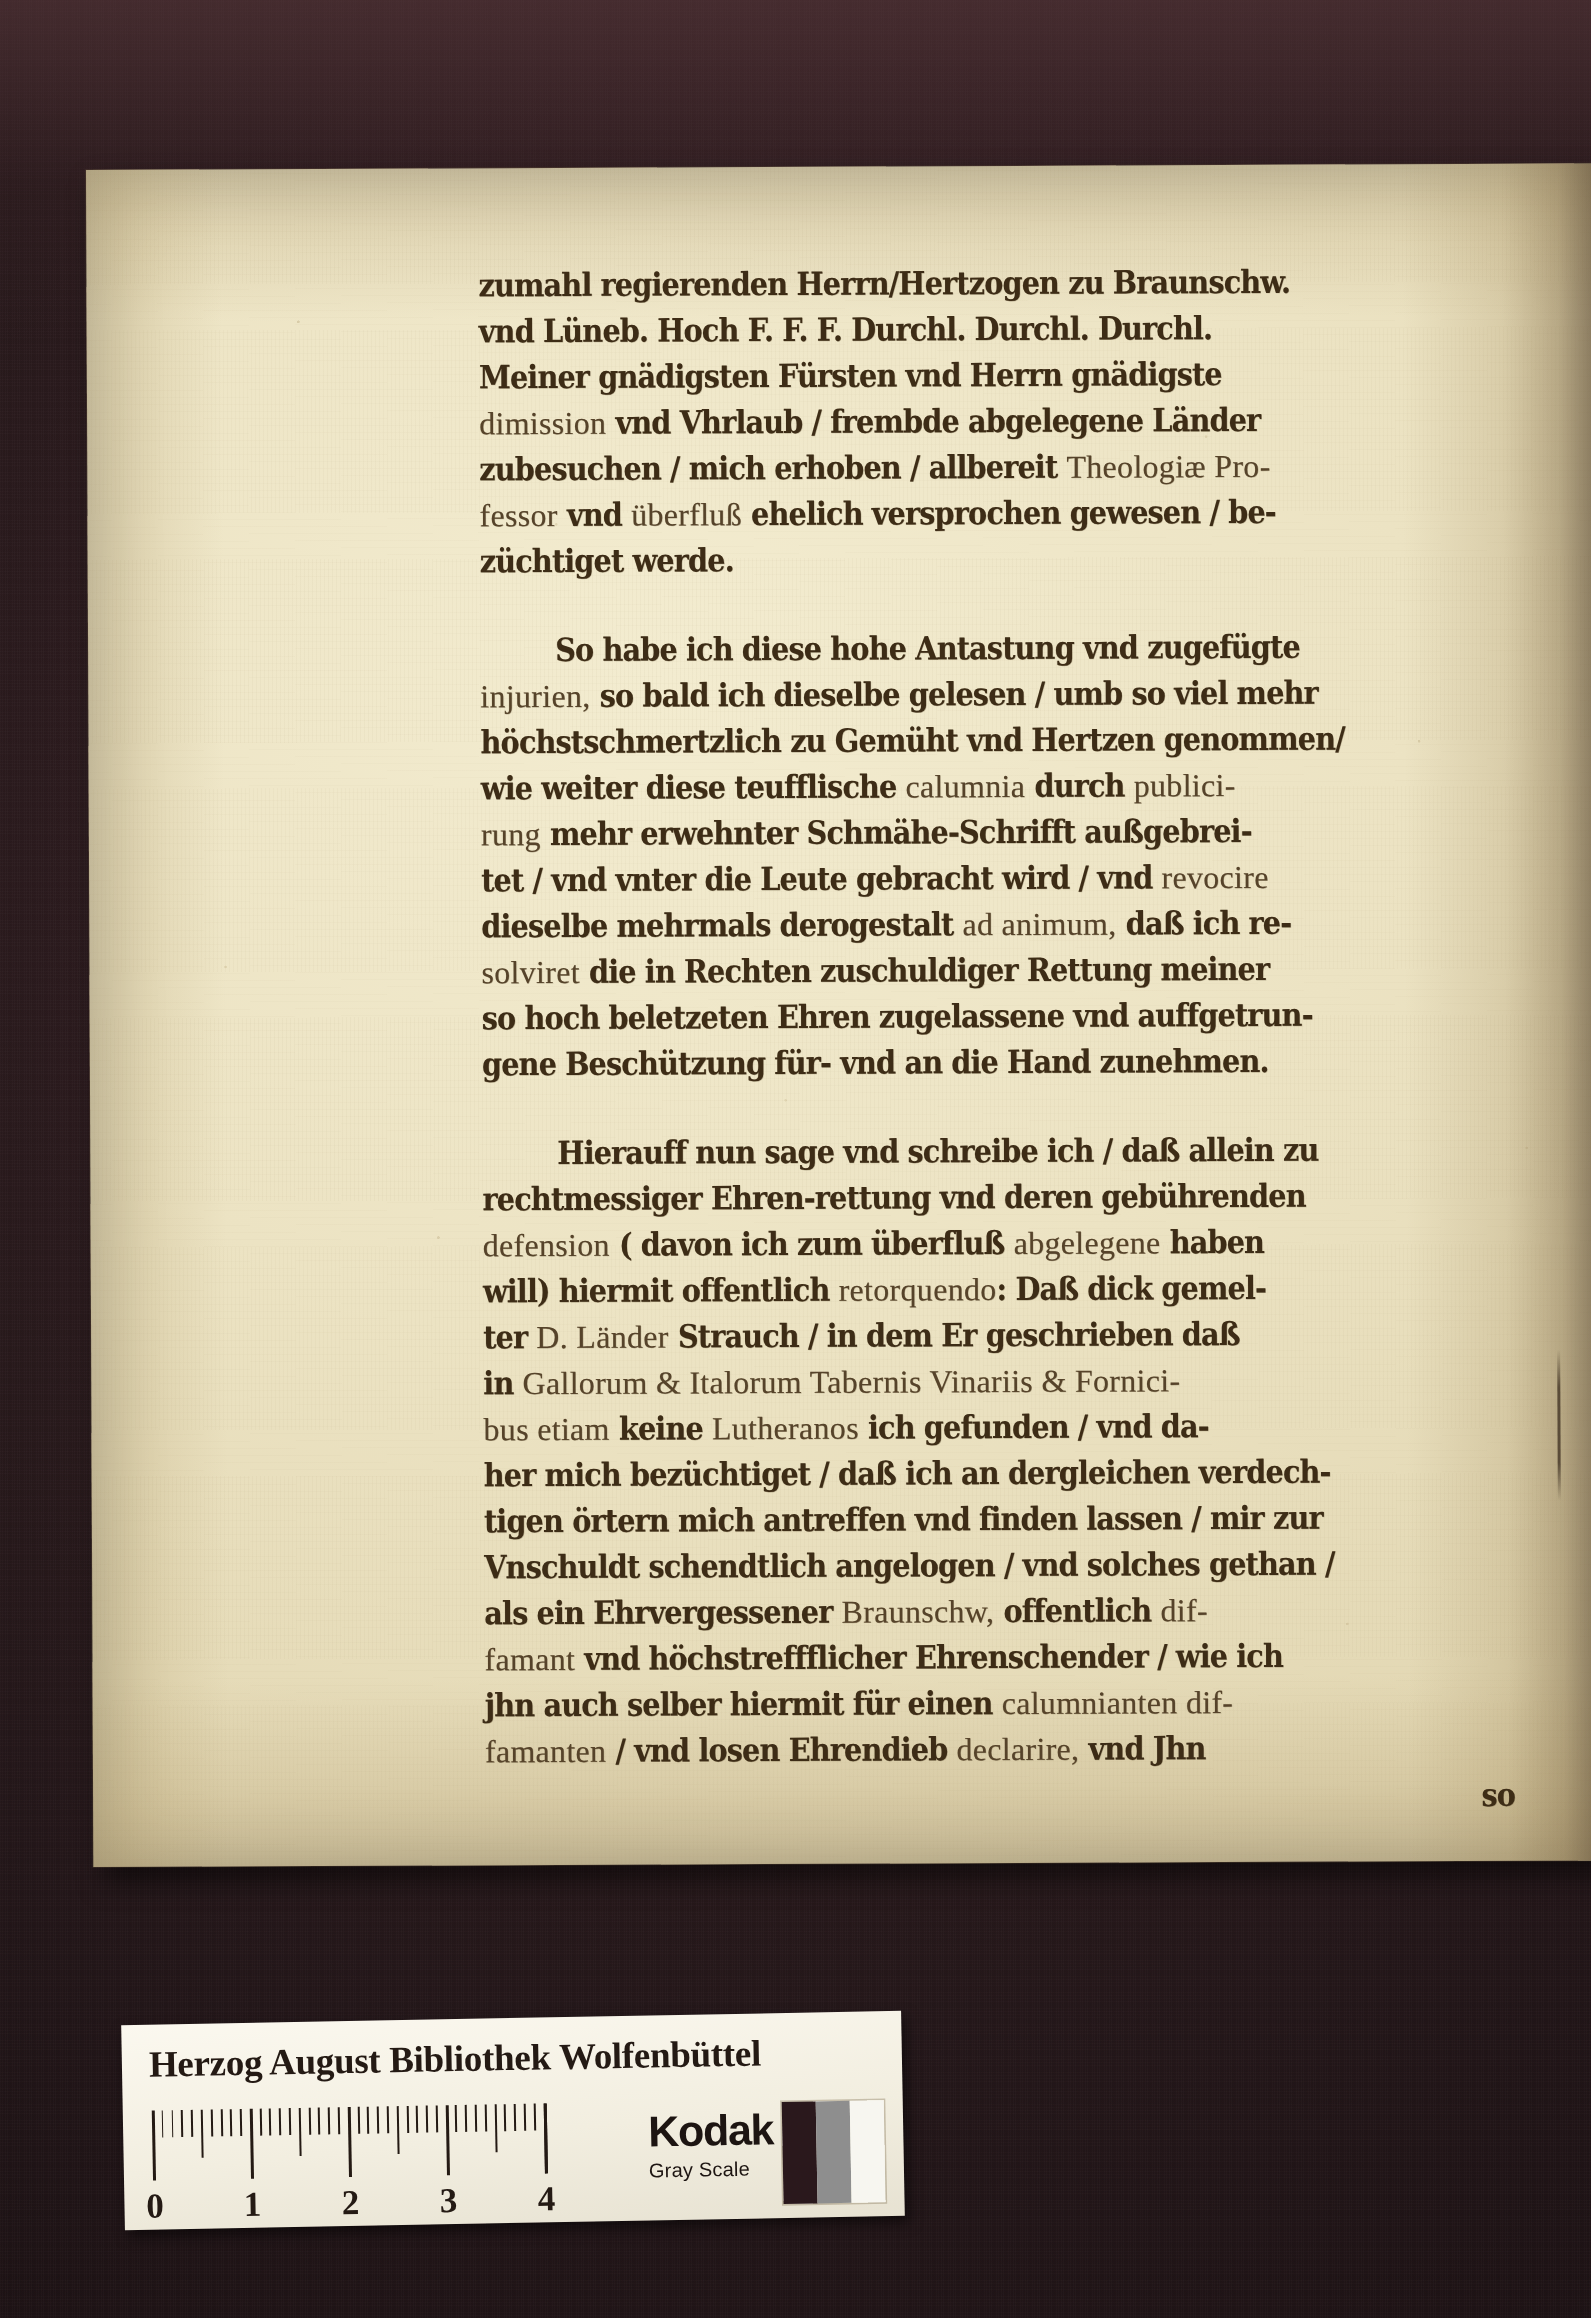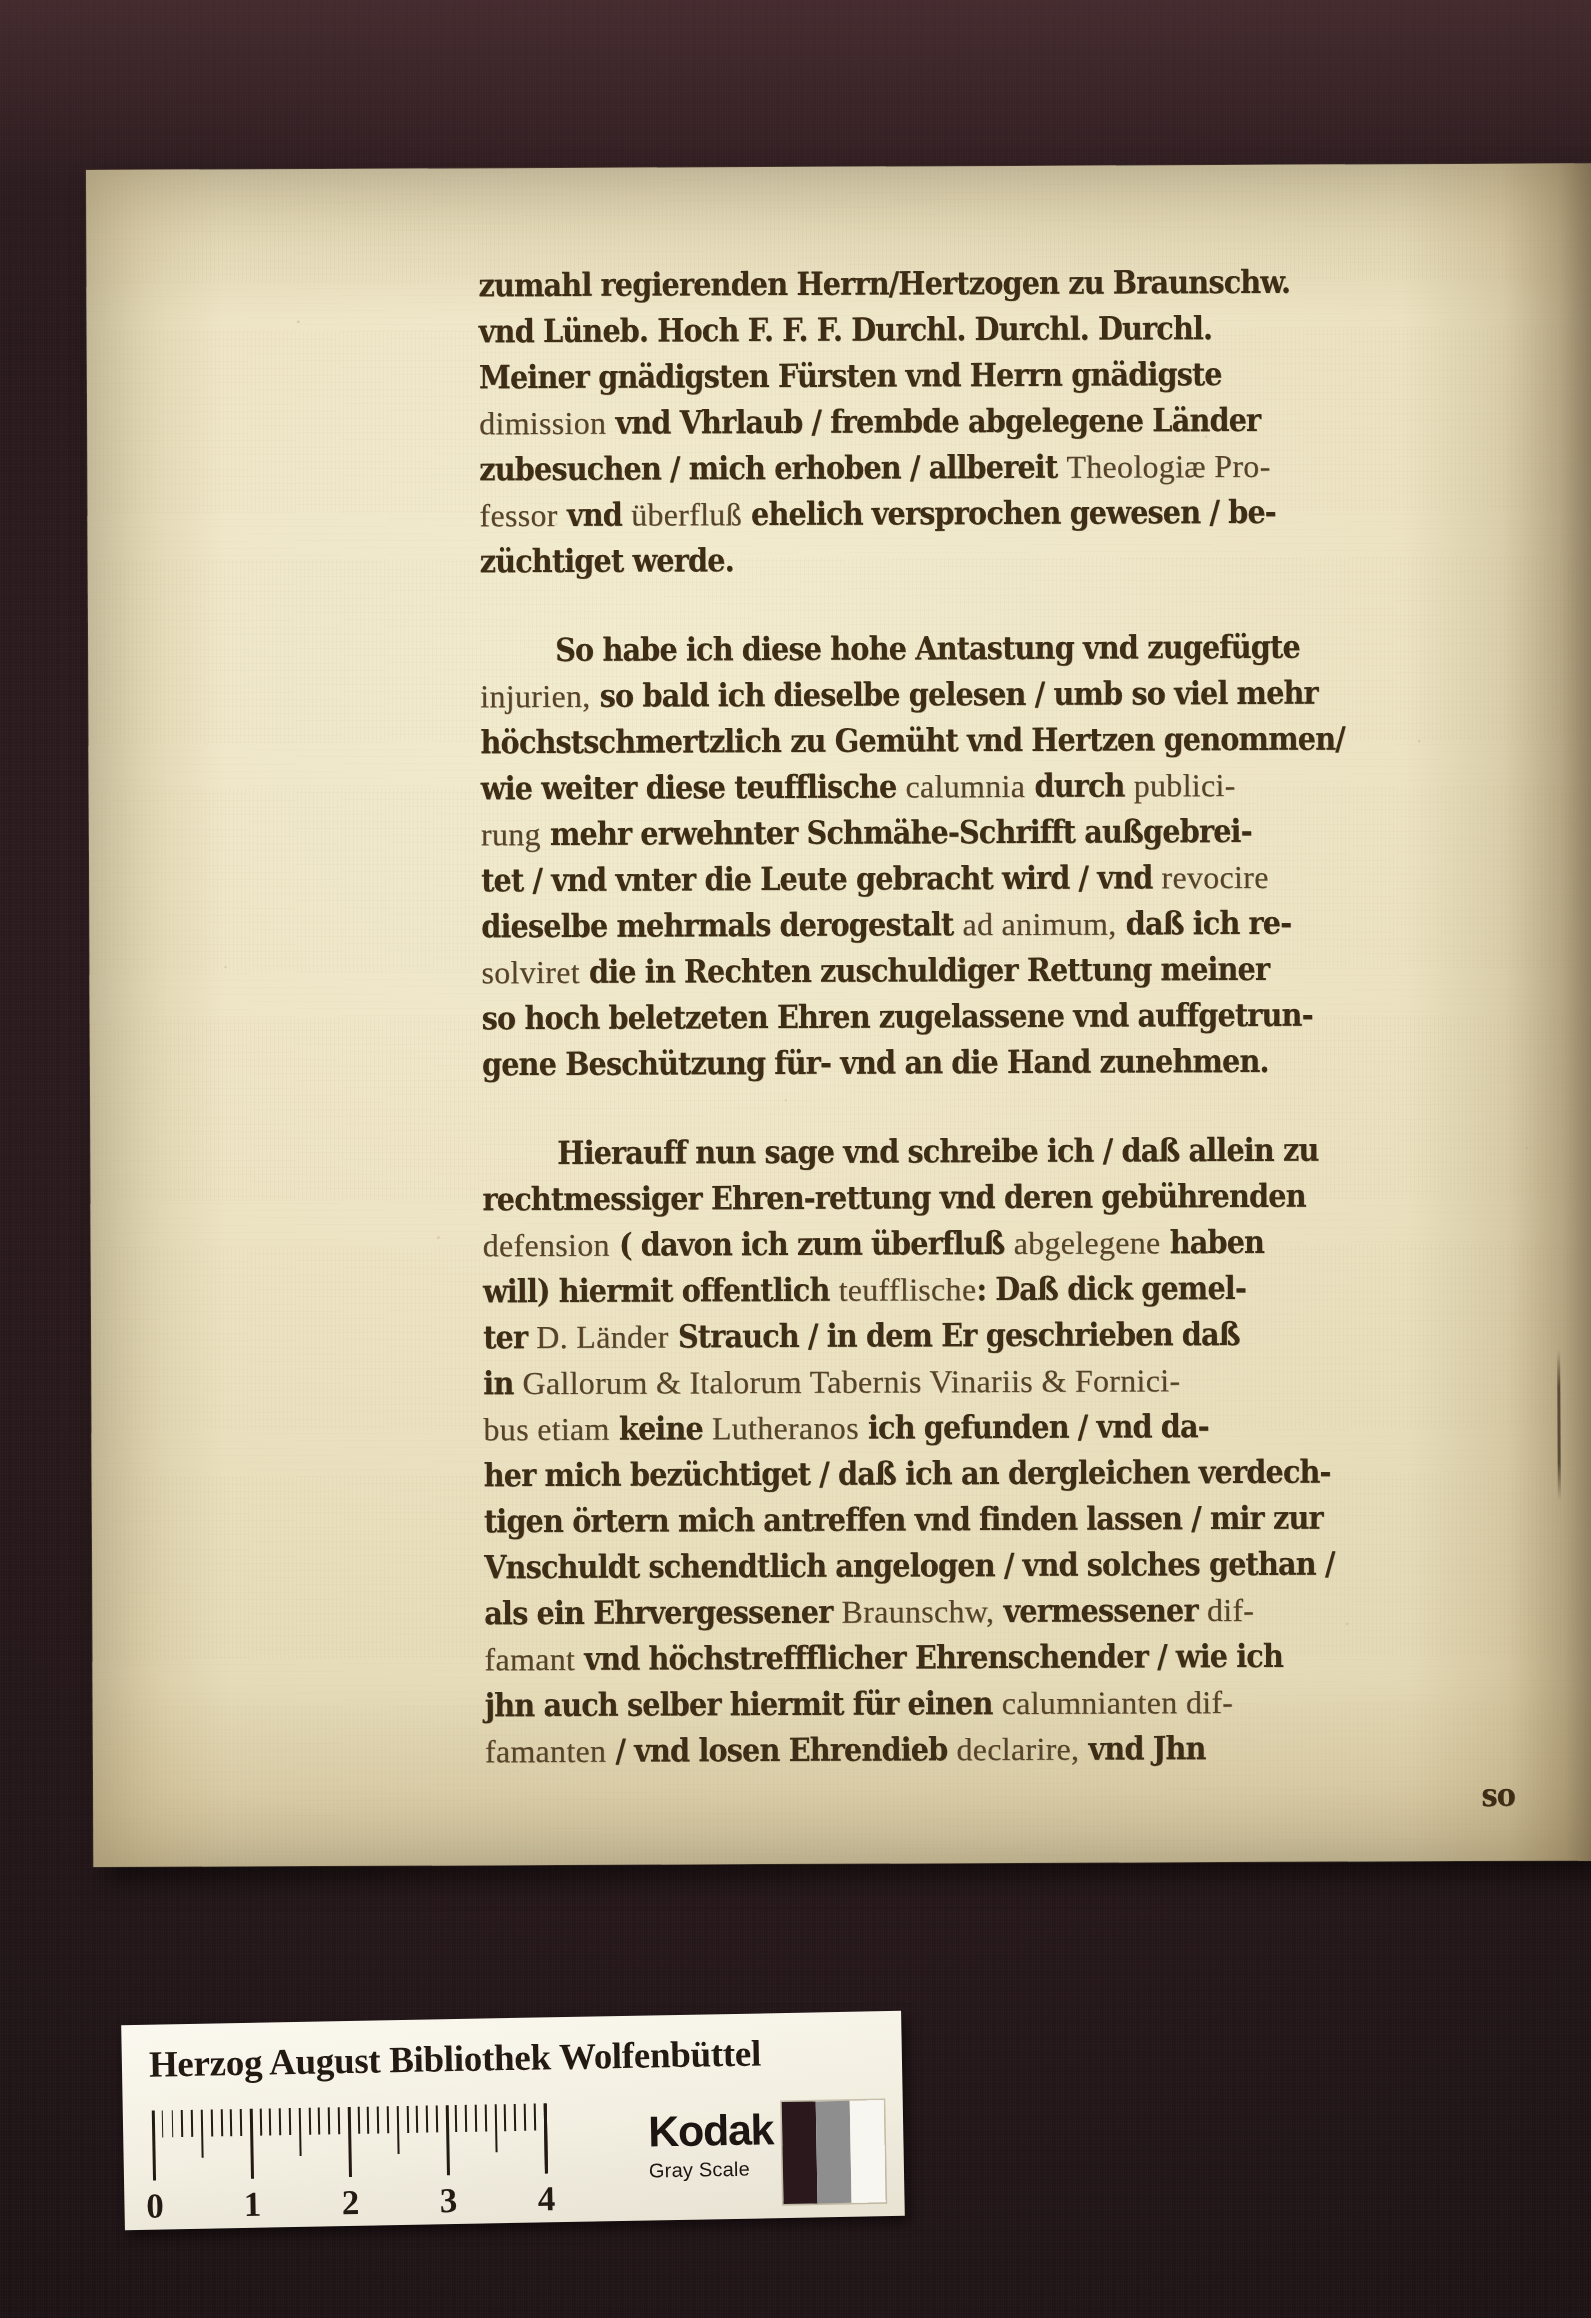--- a/index.html
+++ b/index.html
@@ -275,28 +275,28 @@
           <span class="line"><span class="fr">tet / vnd vnter die Leute gebracht wird / vnd </span><span class="ro">revocire</span></span>
           <span class="line"><span class="fr">dieselbe mehrmals derogestalt </span><span class="ro">ad animum,</span><span class="fr"> daß ich re-</span></span>
           <span class="line"><span class="ro">solviret</span><span class="fr"> die in Rechten zuschuldiger Rettung meiner</span></span>
           <span class="line"><span class="fr">so hoch beletzeten Ehren zugelassene vnd auffgetrun-</span></span>
           <span class="line"><span class="fr">gene Beschützung für- vnd an die Hand zunehmen.</span></span>
         </div>
         <div class="para">
           <span class="line"><span class="indent"></span><span class="fr">Hierauff nun sage vnd schreibe ich / daß allein zu</span></span>
           <span class="line"><span class="fr">rechtmessiger Ehren-rettung vnd deren gebührenden</span></span>
           <span class="line"><span class="ro">defension</span><span class="fr"> ( davon ich zum überfluß </span><span class="ro">abgelegene</span><span class="fr"> haben</span></span>
-          <span class="line"><span class="fr">will) hiermit offentlich </span><span class="ro">teufflische</span><span class="fr">: Daß dick gemel-</span></span>
+          <span class="line"><span class="fr">will) hiermit offentlich </span><span class="ro">retorquendo</span><span class="fr">: Daß dick gemel-</span></span>
           <span class="line"><span class="fr">ter </span><span class="ro">D. Länder</span><span class="fr"> Strauch / in dem Er geschrieben daß</span></span>
           <span class="line"><span class="fr">in </span><span class="ro">Gallorum &amp; Italorum Tabernis Vinariis &amp; Fornici-</span></span>
           <span class="line"><span class="ro">bus etiam</span><span class="fr"> keine </span><span class="ro">Lutheranos</span><span class="fr"> ich gefunden / vnd da-</span></span>
           <span class="line"><span class="fr">her mich bezüchtiget / daß ich an dergleichen verdech-</span></span>
           <span class="line"><span class="fr">tigen örtern mich antreffen vnd finden lassen / mir zur</span></span>
           <span class="line"><span class="fr">Vnschuldt schendtlich angelogen / vnd solches gethan /</span></span>
-          <span class="line"><span class="fr">als ein Ehrvergessener </span><span class="ro">Braunschw,</span><span class="fr"> vermessener </span><span class="ro">dif-</span></span>
+          <span class="line"><span class="fr">als ein Ehrvergessener </span><span class="ro">Braunschw,</span><span class="fr"> offentlich </span><span class="ro">dif-</span></span>
           <span class="line"><span class="ro">famant</span><span class="fr"> vnd höchstreffflicher Ehrenschender / wie ich</span></span>
           <span class="line"><span class="fr">jhn auch selber hiermit für einen </span><span class="ro">calumnianten dif-</span></span>
           <span class="line"><span class="ro">famanten</span><span class="fr"> / vnd losen Ehrendieb </span><span class="ro">declarire,</span><span class="fr"> vnd Jhn</span></span>
           <span class="line catchword"><span class="fr">so</span></span>
         </div>
       </div>
   </div>
 
   <div class="target-card">
     <div class="card-title">Herzog August Bibliothek Wolfenbüttel</div>

